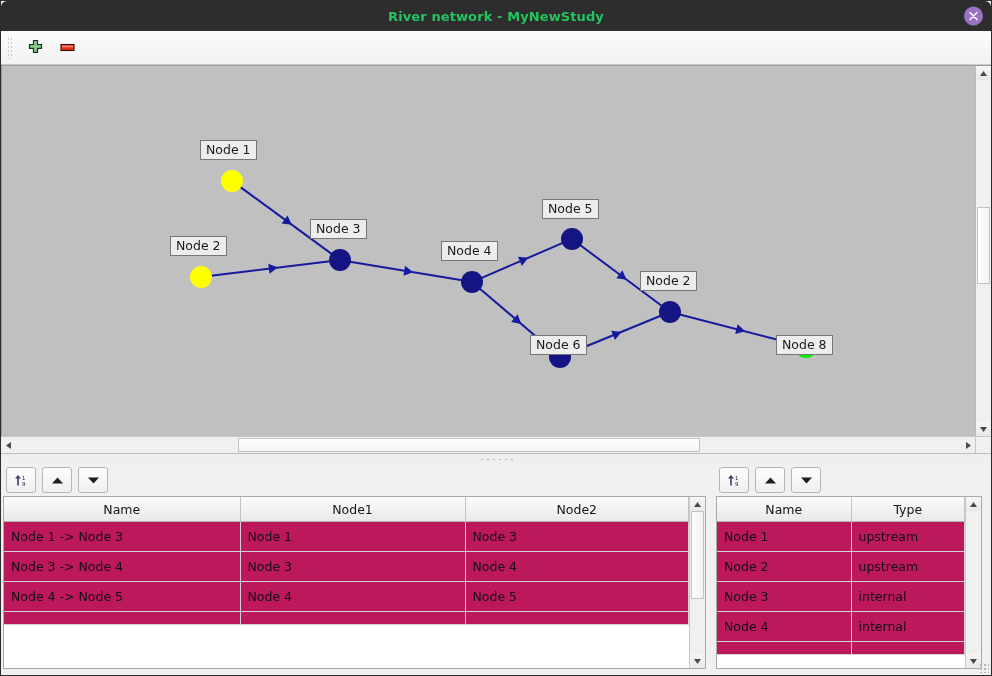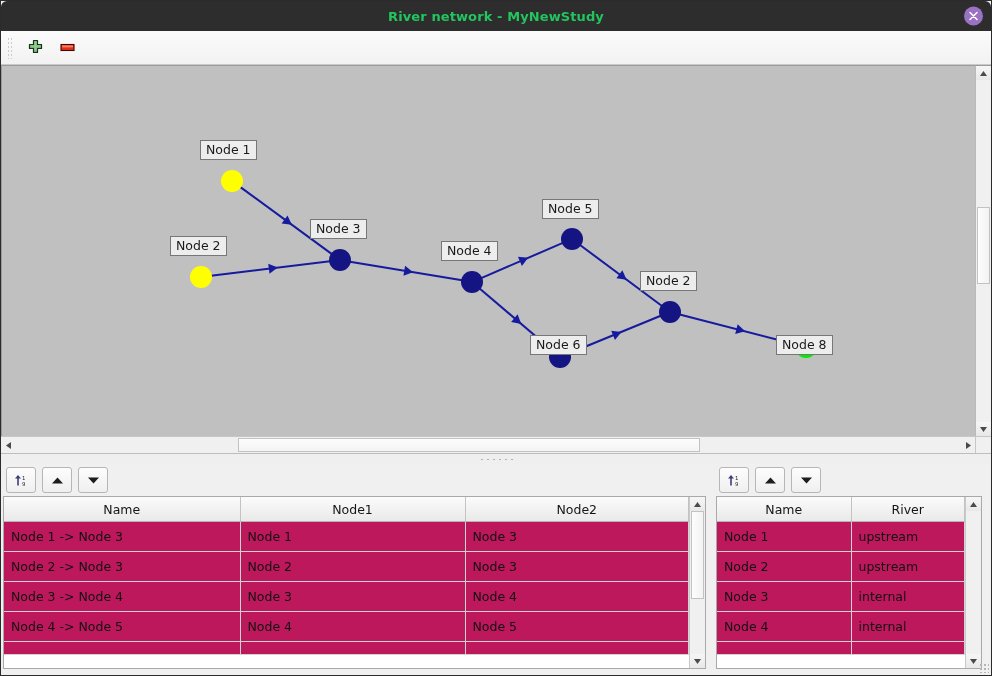--- a/index.html
+++ b/index.html
@@ -400,25 +400,20 @@
                   <th>Node2</th>
                 </tr>
               </thead>
             <tbody id="branches-body">
                 <tr>
                   <td>Node 1 -&gt; Node 3</td>
                   <td>Node 1</td>
                   <td>Node 3</td>
                 </tr>
                 <tr>
-                  <td>Node 2 -&gt; Node 3</td>
-                  <td>Node 2</td>
-                  <td>Node 3</td>
-                </tr>
-                <tr>
                   <td>Node 3 -&gt; Node 4</td>
                   <td>Node 3</td>
                   <td>Node 4</td>
                 </tr>
                 <tr>
                   <td>Node 4 -&gt; Node 5</td>
                   <td>Node 4</td>
                   <td>Node 5</td>
                 </tr>
                 <tr>
@@ -471,21 +466,21 @@
       <div class="table-area">
         <div class="tbl-scrollpane">
           <table class="grid">
             <colgroup>
                 <col style="width:134px">
                 <col>
               </colgroup>
             <thead>
                 <tr id="nodes-head">
                   <th>Name</th>
-                  <th>River</th>
+                  <th>Type</th>
                 </tr>
               </thead>
             <tbody id="nodes-body">
                 <tr>
                   <td>Node 1</td>
                   <td>upstream</td>
                 </tr>
                 <tr>
                   <td>Node 2</td>
                   <td>upstream</td>

